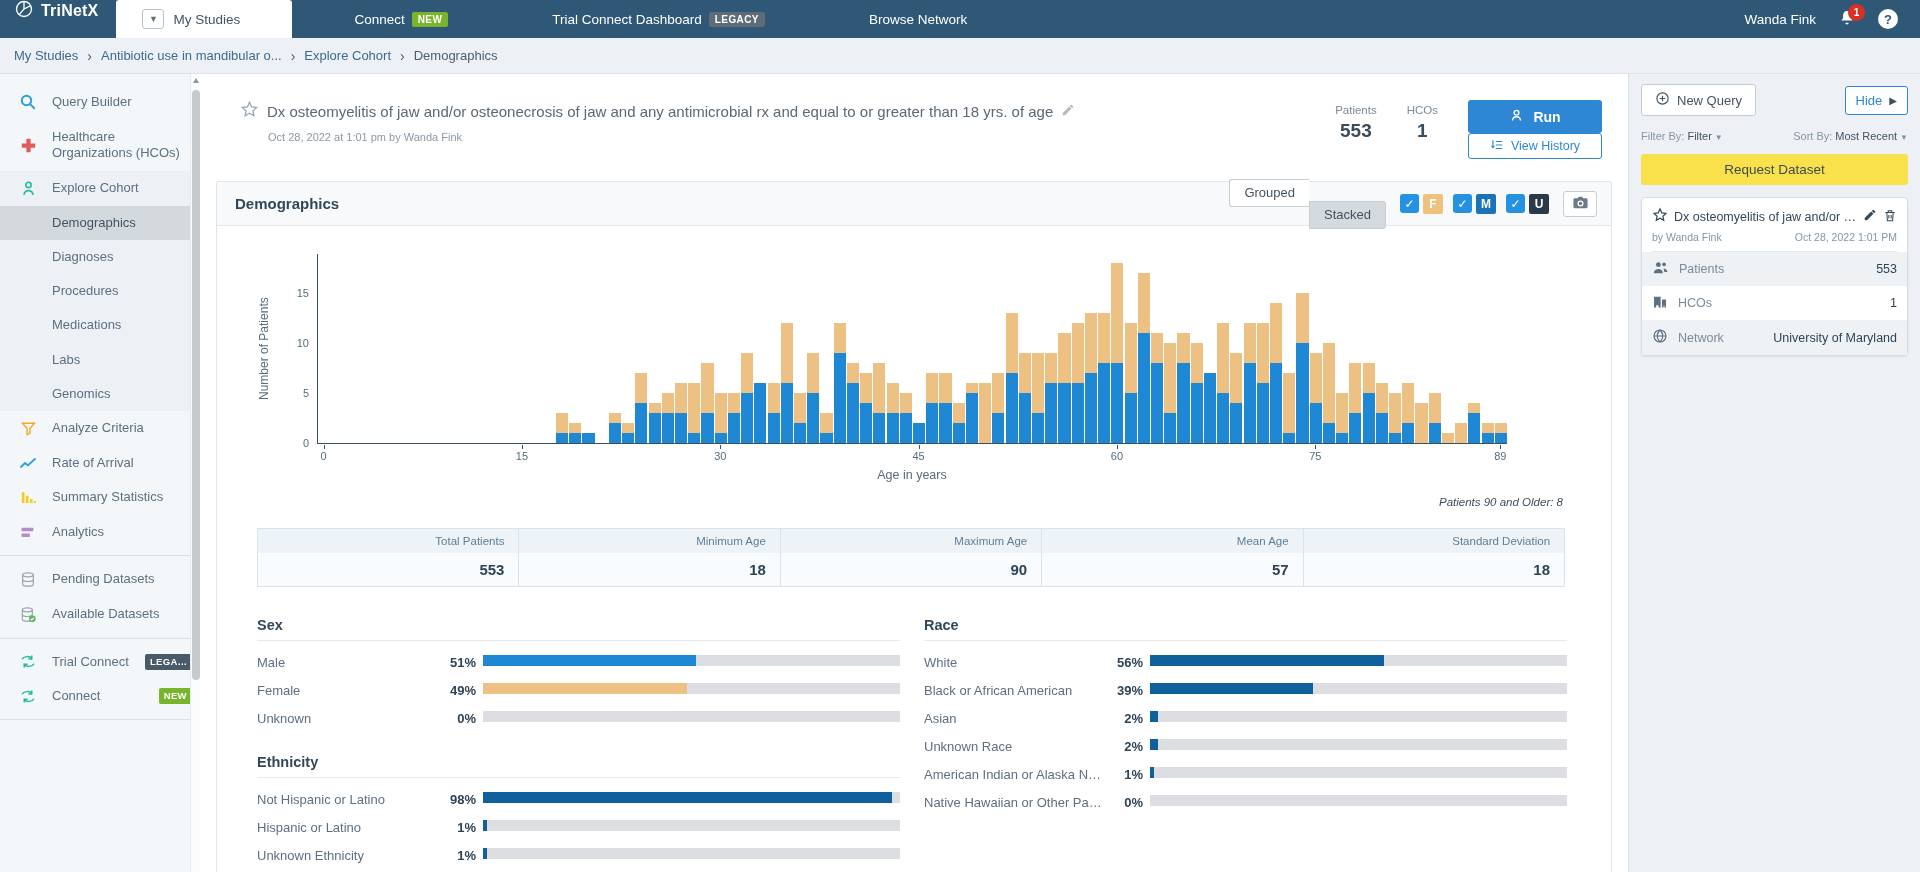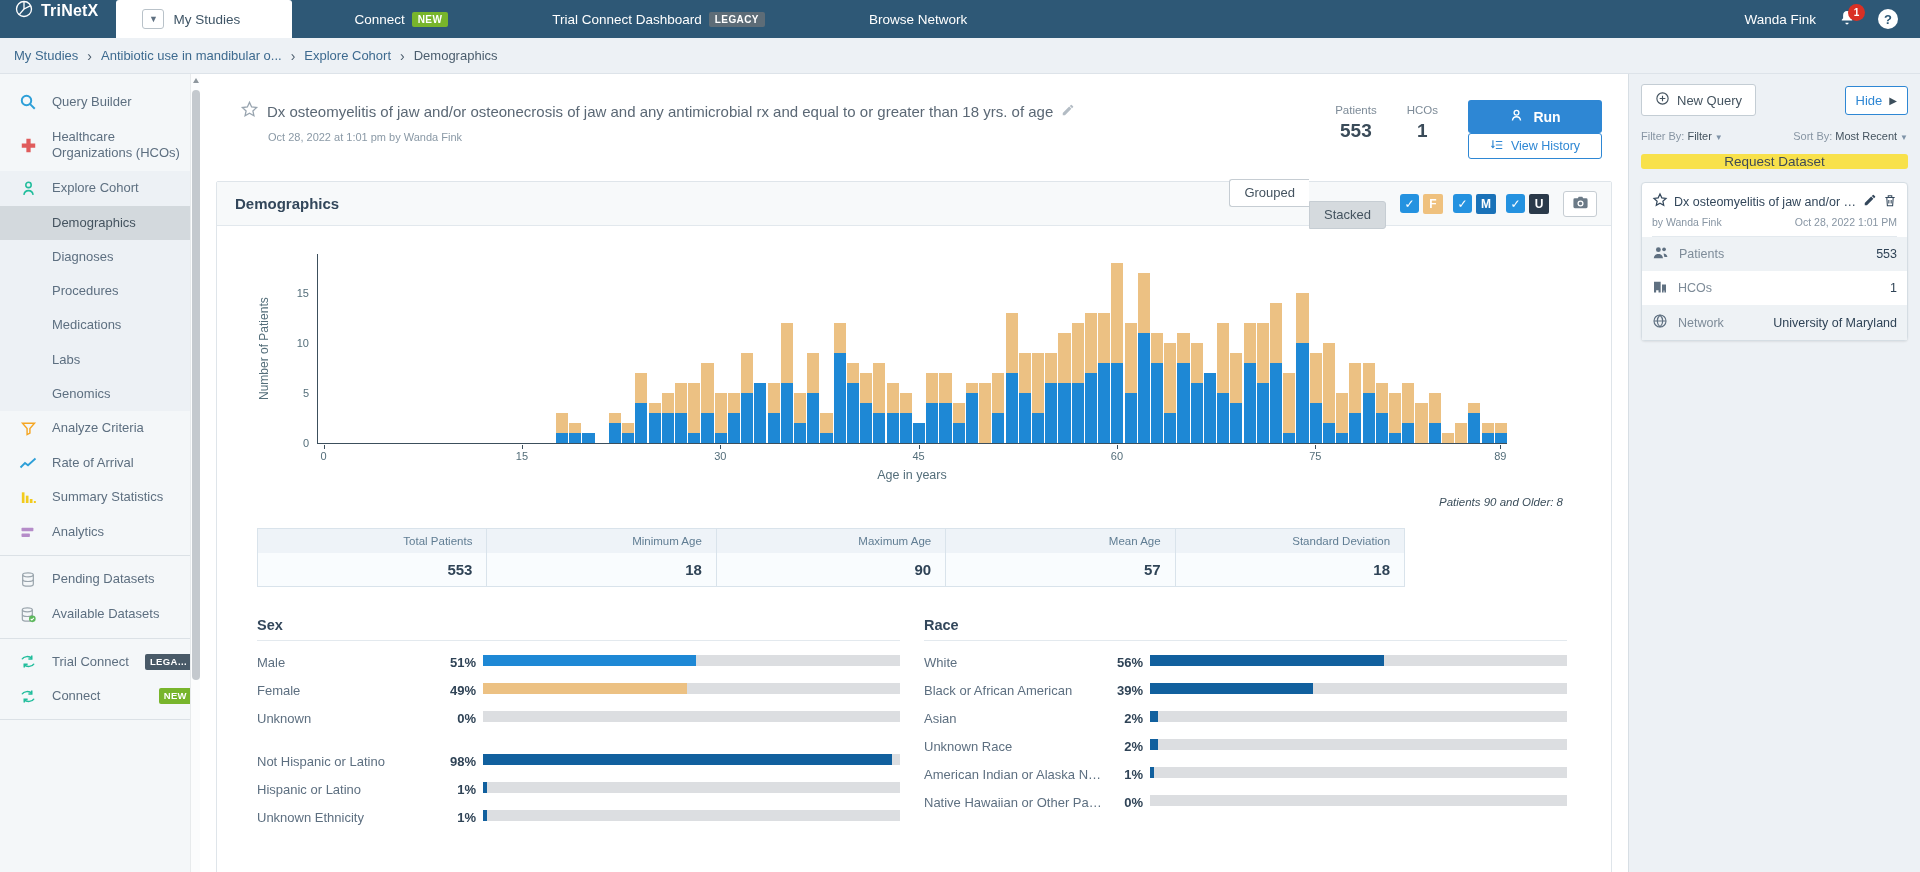--- a/index.html
+++ b/index.html
@@ -81,21 +81,21 @@
   .plot { position:absolute; left:100px; top:12px; width:1190px; height:190px; border-left:1.5px solid #3c4f5c; border-bottom:1.5px solid #3c4f5c; }
   .bar-seg { position:absolute; }
   .y-tick { position:absolute; width:26px; text-align:right; font-size:11px; color:#546e7a; }
   .x-tick { position:absolute; width:34px; text-align:center; font-size:11px; color:#546e7a; top:208px; }
   .tick-mark { position:absolute; width:1px; height:4px; background:#3c4f5c; top:203px; }
   .y-title { position:absolute; left:40px; top:158px; transform:rotate(-90deg); transform-origin:left top; font-size:12px; color:#546e7a; white-space:nowrap; }
   .x-title { position:absolute; left:100px; width:1190px; top:226px; text-align:center; font-size:12.5px; color:#546e7a; }
   .chart-note { text-align:right; font-size:11.5px; font-style:italic; color:#3c4f5c; margin:2px 48px 0 0; }
 
   
-  .summary-table { width:1148px; margin:20px 0 0 40px; border:1px solid #d9e3eb; }
+  .summary-table { width:1308px; margin:20px 0 0 40px; border:1px solid #d9e3eb; }
   .t-row { display:flex; }
   .t-row > div { flex:1; text-align:right; padding:6px 14px; border-left:1px solid #d9e3eb; }
   .t-row > div:first-child { border-left:none; }
   .t-head > div { background:#eef3f8; font-size:11.5px; color:#607d93; }
   .t-vals > div { background:#f9fcfe; font-size:15px; font-weight:bold; color:#2f4356; padding:8px 14px; }
 
   
   .dist-grid { display:flex; gap:24px; width:1310px; margin:30px 0 0 40px; }
   .dist-col { flex:1; }
   .dist-section h3 { font-size:14.5px; font-weight:bold; color:#33475b; padding-bottom:7px; border-bottom:1px solid #e3e9ee; margin-bottom:14px; }
@@ -108,21 +108,21 @@
 
   
   .right-panel { width:292px; flex:0 0 292px; background:#edf1f5; border-left:1px solid #d7dee4; padding:10px 12px; }
   .rp-top { display:flex; justify-content:space-between; align-items:center; }
   .nq-btn { background:#fff; border:1px solid #c4cdd4; border-radius:3px; padding:6px 13px; font-size:13px; color:#44535f; display:flex; align-items:center; gap:7px; cursor:pointer; font-family:inherit; }
   .hide-btn { background:#fff; border:1px solid #2e87d4; border-radius:3px; padding:6px 10px; font-size:13px; color:#2e87d4; display:flex; align-items:center; gap:7px; cursor:pointer; font-family:inherit; }
   .hide-caret { color:#3c4f5c; font-size:10px; }
   .rp-filter { display:flex; justify-content:space-between; margin-top:14px; font-size:11px; color:#8795a3; }
   .rp-filter b { color:#44535f; font-weight:normal; margin-left:3px; }
   .caret { font-size:8px; color:#7f93a8; margin-left:3px; }
-  .request-btn { width:100%; margin-top:12px; background:#f8e14b; border:none; border-radius:3px; padding:0 0; font-size:13.5px; color:#3f4a55; cursor:pointer; font-family:inherit; }
+  .request-btn { width:100%; margin-top:12px; background:#f8e14b; border:none; border-radius:3px; padding:8px 0; font-size:13.5px; color:#3f4a55; cursor:pointer; font-family:inherit; }
   .q-card { margin-top:12px; background:#fff; border:1px solid #d5dde3; border-radius:4px; box-shadow:0 1px 2px rgba(0,0,0,.08); }
   .card-head { padding:9px 10px 0 10px; }
   .card-title-row { display:flex; align-items:center; gap:6px; }
   .card-title { flex:1; font-size:12.5px; color:#33475b; white-space:nowrap; overflow:hidden; text-overflow:ellipsis; }
   .card-sub { display:flex; justify-content:space-between; font-size:10.5px; color:#8795a3; margin-top:4px; padding-bottom:8px; border-bottom:1px solid #e3e9ee; }
   .card-row { display:flex; align-items:center; padding:8px 10px; font-size:12.5px; }
   .card-row:nth-child(odd) { background:#eef2f5; }
   .card-row .cr-label { color:#7d8b98; margin-left:10px; }
   .card-row .cr-value { margin-left:auto; color:#2f4356; }
 </style>
@@ -590,20 +590,21 @@
                 </div>
                 <div class="d-row">
                   <div class="d-label">Unknown</div>
                   <div class="d-pct">0%</div>
                   <div class="d-track">
                     <div class="d-fill" style="width: 0%; background: rgb(17, 96, 158);"></div>
                   </div>
                 </div>
               </section>
             <section class="dist-section">
+                <h3>Ethnicity</h3>
                 <div class="d-row">
                   <div class="d-label">Not Hispanic or Latino</div>
                   <div class="d-pct">98%</div>
                   <div class="d-track">
                     <div class="d-fill" style="width: 98%; background: rgb(17, 96, 158);"></div>
                   </div>
                 </div>
                 <div class="d-row">
                   <div class="d-label">Hispanic or Latino</div>
                   <div class="d-pct">1%</div>

